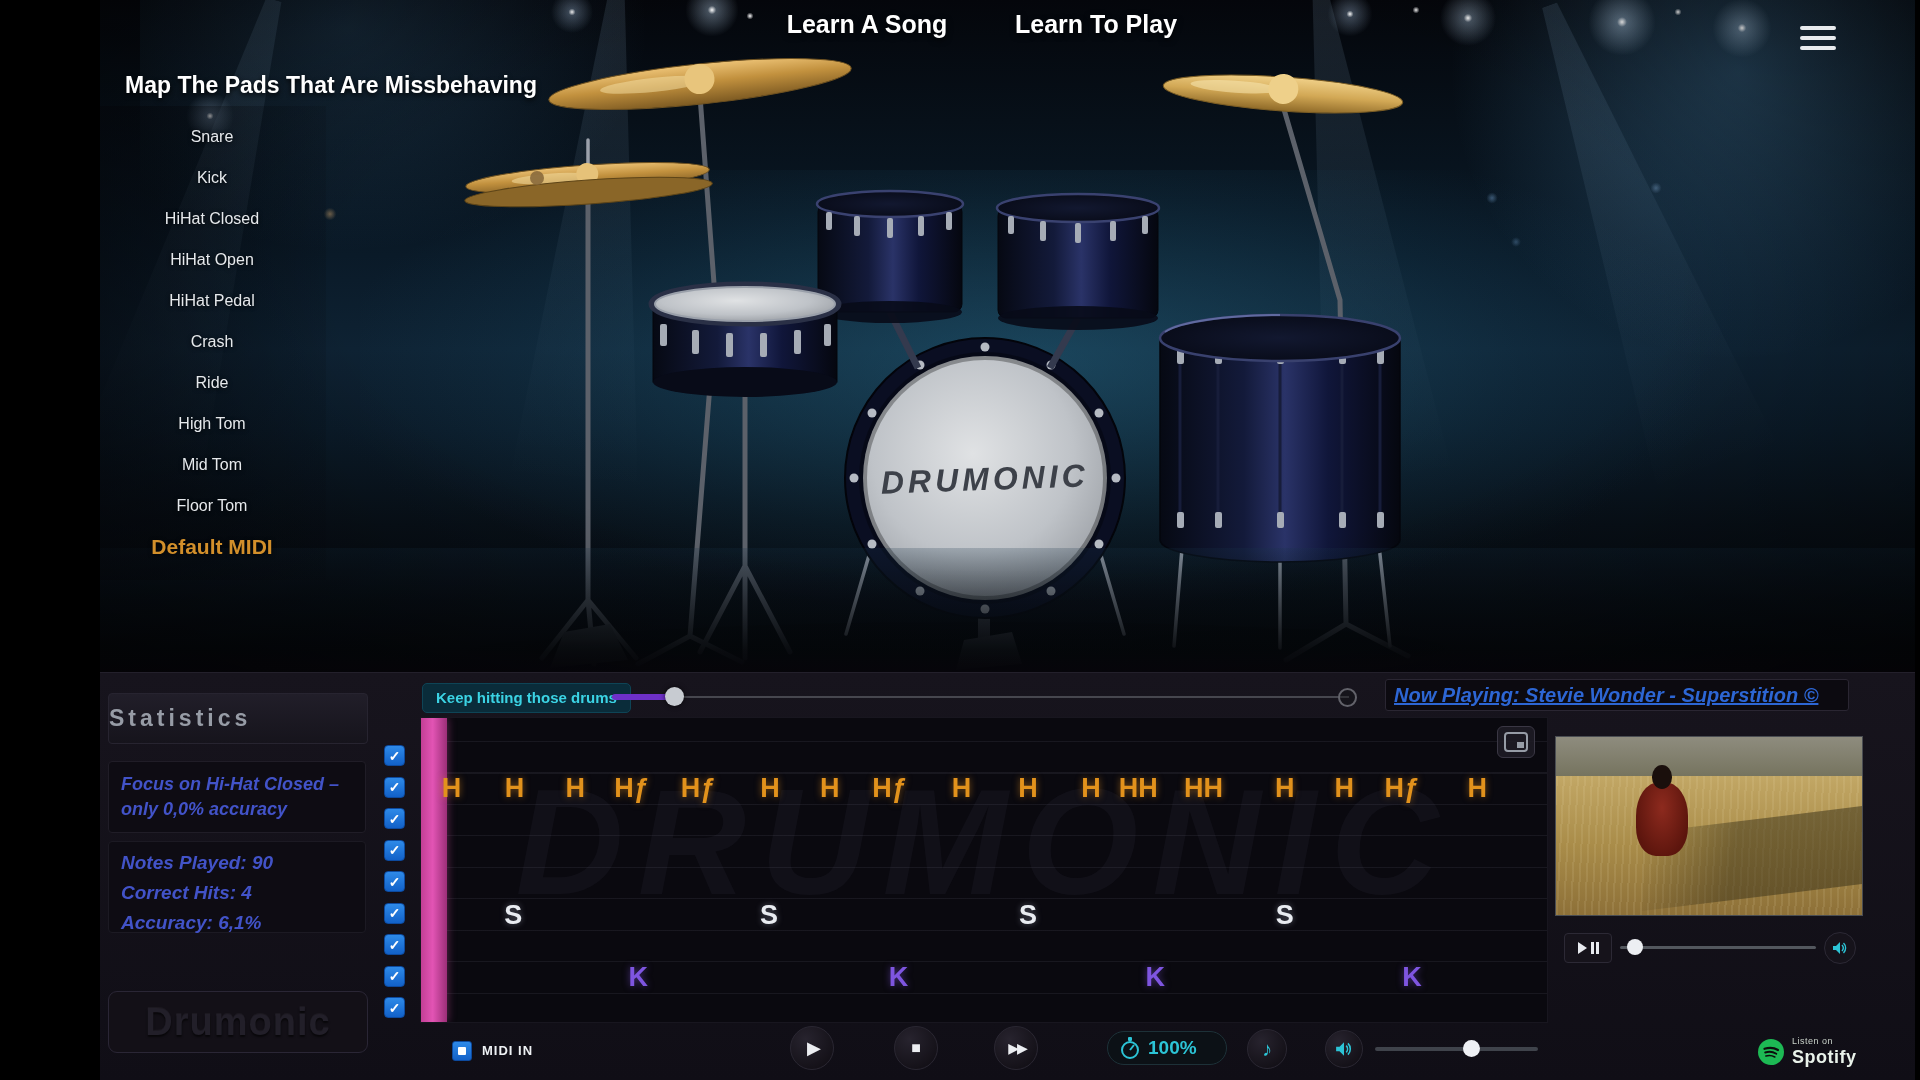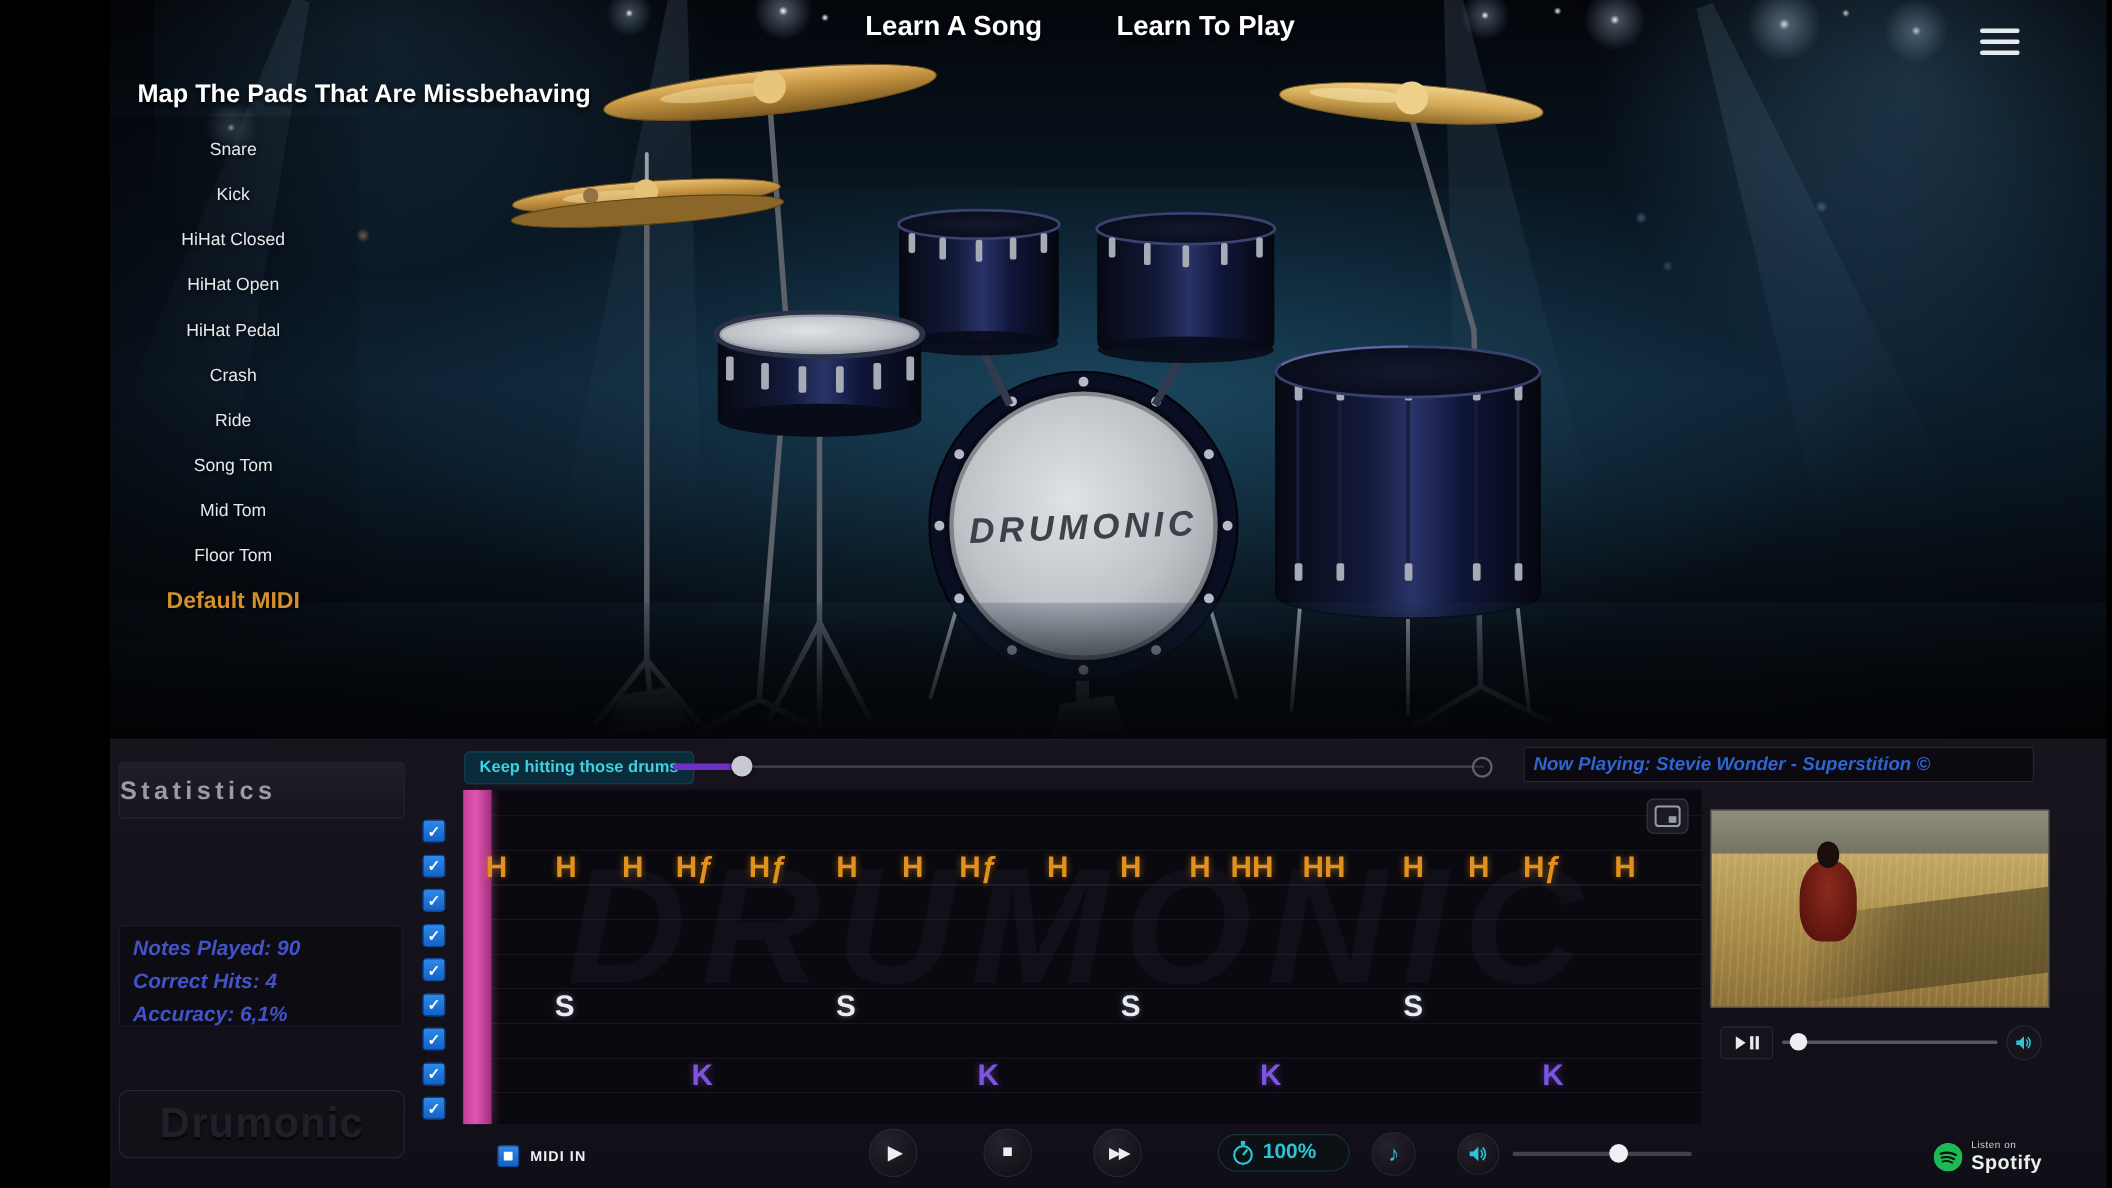--- a/index.html
+++ b/index.html
@@ -93,21 +93,21 @@
     font-size:15px;font-weight:bold;white-space:nowrap;}
   .prog-track{position:absolute;left:512px;top:23px;width:737px;height:2px;background:#46464e;}
   .prog-fill{position:absolute;left:512px;top:21px;width:64px;height:6px;border-radius:3px;background:#6e30c8;}
   .prog-handle{position:absolute;left:565px;top:14px;width:19px;height:19px;border-radius:50%;
     background:#c7cbd1;box-shadow:0 0 5px rgba(0,0,0,.7);cursor:pointer;}
   .prog-end{position:absolute;left:1238px;top:15px;width:15px;height:15px;border-radius:50%;
     border:2px solid #62626a;background:rgba(20,20,26,.4);}
   .now-playing{position:absolute;left:1285px;top:6px;width:462px;height:30px;background:#0c0a10;
     border:1px solid #2a2632;border-radius:3px;overflow:hidden;}
   .now-playing span{display:inline-block;margin-left:8px;line-height:30px;white-space:nowrap;
-    color:#2d66d4;font-style:italic;font-weight:bold;font-size:17px;}
+    color:#2d66d4;font-style:italic;font-weight:bold;font-size:20px;text-decoration:underline;}
 
   .lane-checks{position:absolute;left:284px;top:72px;width:24px;display:flex;flex-direction:column;gap:10.5px;}
   .lane-check{width:21px;height:21px;border-radius:4px;border:1px solid #0d4a9e;box-sizing:border-box;
     background:linear-gradient(#2e8ae8,#1261c8);display:flex;align-items:center;justify-content:center;cursor:pointer;}
   .lane-check .mark{color:#fff;font-size:14px;font-weight:bold;line-height:1;}
 
   .grid{position:absolute;left:320px;top:44px;width:1128px;height:306px;background:#0a090f;
     border:1px solid #18161f;box-sizing:border-box;overflow:hidden;}
   .lanes{position:absolute;left:0;top:23px;width:100%;height:284px;
     background:repeating-linear-gradient(180deg,rgba(150,150,175,.10) 0 1px,transparent 1px 31.5px);}
@@ -363,33 +363,34 @@
       <div class="pad-item">HiHat Closed</div>
 
       <div class="pad-item">HiHat Open</div>
 
       <div class="pad-item">HiHat Pedal</div>
 
       <div class="pad-item">Crash</div>
 
       <div class="pad-item">Ride</div>
 
-      <div class="pad-item">Song Tom</div>
+      <div class="pad-item">High Tom</div>
 
       <div class="pad-item">Mid Tom</div>
 
       <div class="pad-item">Floor Tom</div>
     </div>
   <div class="default-midi">Default MIDI</div>
 
   <div class="dock">
 
     <div class="panel stats-title">
       <span>Statistics</span>
     </div>
+    <div class="panel focus-box">Focus on Hi-Hat Closed – only 0,0% accuracy</div>
     <div class="panel stats-box">
 
         <div class="stat-line">Notes Played: 90</div>
 
         <div class="stat-line">Correct Hits: 4</div>
 
         <div class="stat-line">Accuracy: 6,1%</div>
       </div>
     <div class="panel logo-box">
       <span>Drumonic</span>

